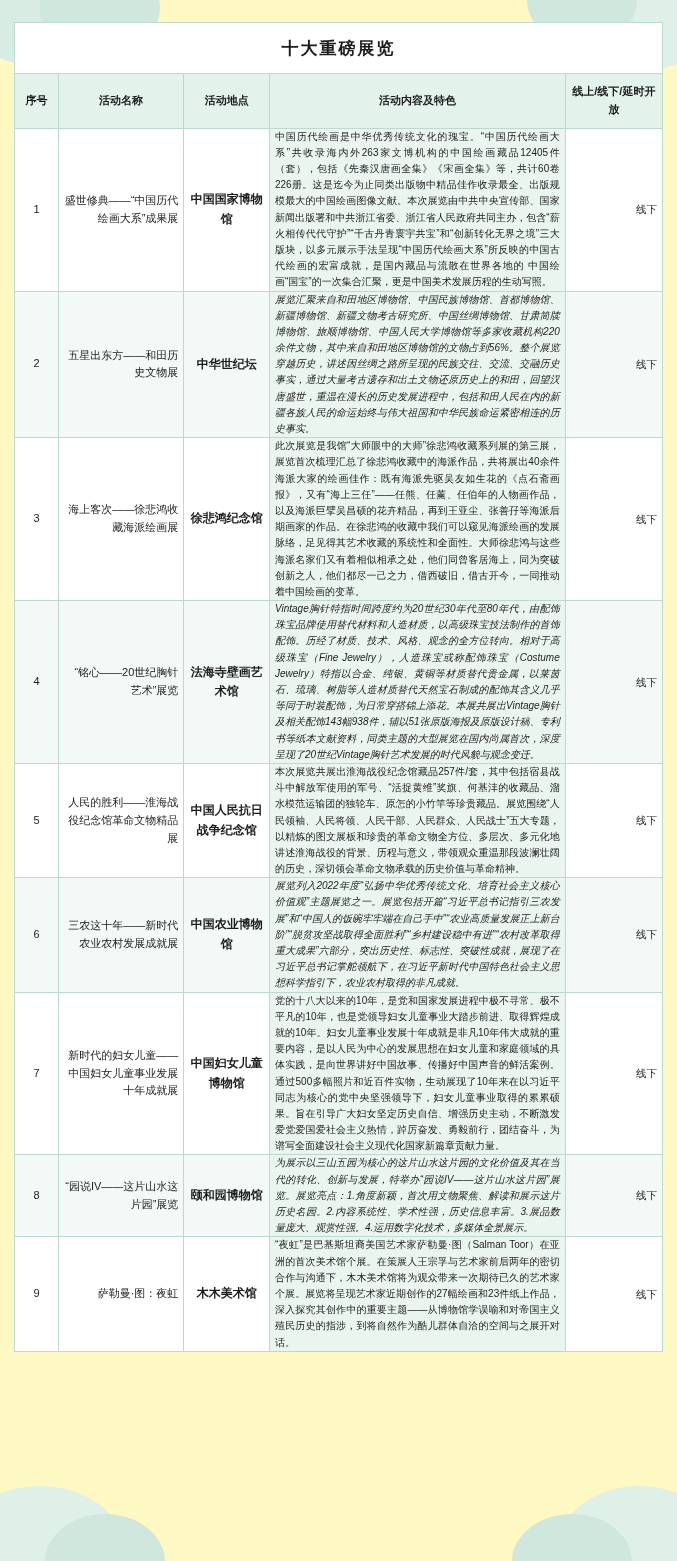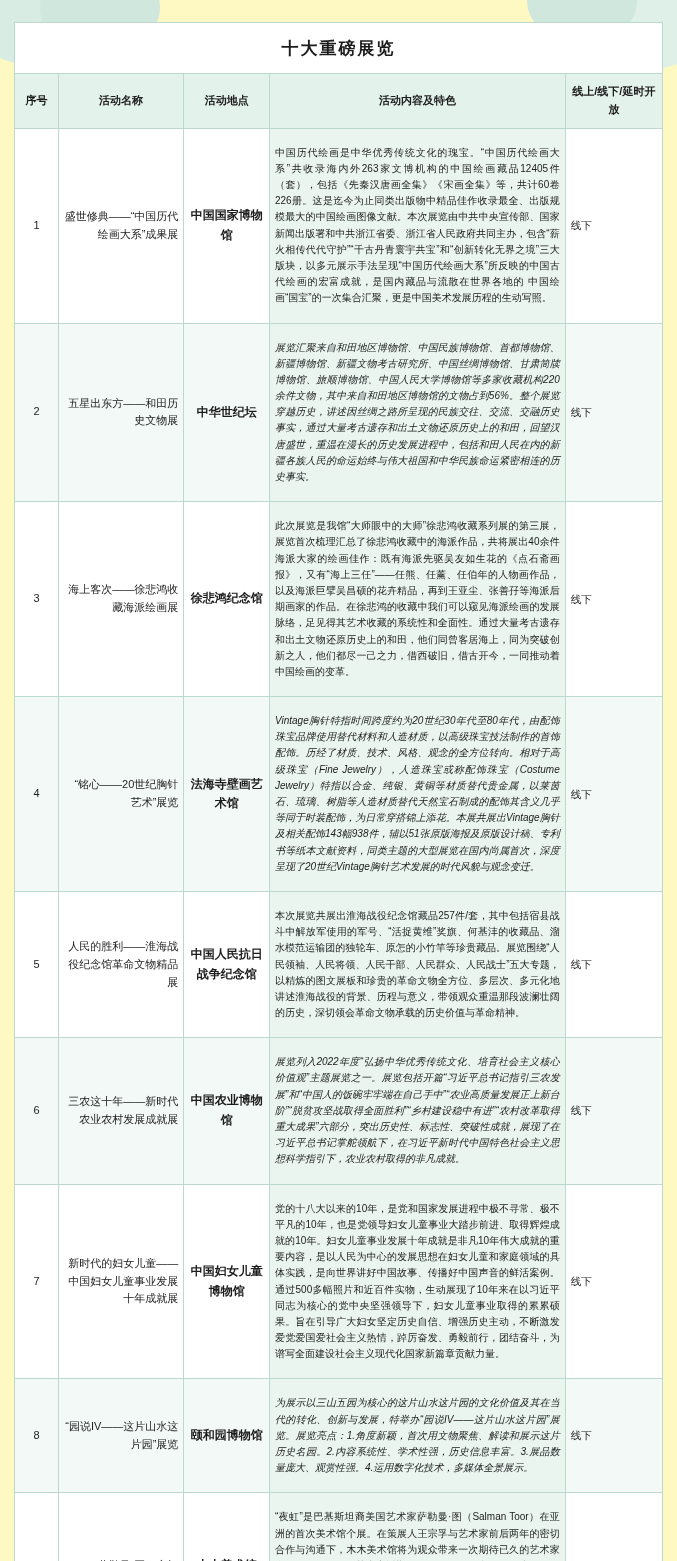--- a/index.html
+++ b/index.html
@@ -55,21 +55,21 @@
     width: 100%;
     border-collapse: collapse;
     table-layout: fixed;
     font-size: 10px;
     color: #1c1c1c;
   }
   table.exhibits th,
   table.exhibits td {
     border: 1px solid #bcd9cf;
     vertical-align: middle;
-    padding: 16px 5px;
+    padding: 0 5px;
     line-height: 1.62;
   }
   table.exhibits thead th {
     background: #e4f2ec;
     font-weight: bold;
     text-align: center;
     font-size: 11px;
     padding: 9px 4px;
   }
   col.c-no     { width: 42px; }
@@ -95,21 +95,21 @@
   }
   td.desc {
     text-align: justify;
     text-justify: inter-ideograph;
     font-size: 10px;
     line-height: 1.68;
     vertical-align: top;
     padding: 7px 7px;
   }
   td.open {
-    text-align: left;
+    text-align: right;
     font-size: 10.5px;
     margin-left: 30px;
   }
   tbody tr.alt td {
     background: #f2f9f6;
   }
   tbody tr td.desc {
     background: #eaf5f0;
   }
   tbody tr.alt td.desc {
@@ -161,21 +161,21 @@
           <td class="no">2</td>
           <td class="name">五星出东方——和田历史文物展</td>
           <td class="place">中华世纪坛</td>
           <td class="desc">展览汇聚来自和田地区博物馆、中国民族博物馆、首都博物馆、新疆博物馆、新疆文物考古研究所、中国丝绸博物馆、甘肃简牍博物馆、旅顺博物馆、中国人民大学博物馆等多家收藏机构220余件文物，其中来自和田地区博物馆的文物占到56%。整个展览穿越历史，讲述因丝绸之路所呈现的民族交往、交流、交融历史事实，通过大量考古遗存和出土文物还原历史上的和田，回望汉唐盛世，重温在漫长的历史发展进程中，包括和田人民在内的新疆各族人民的命运始终与伟大祖国和中华民族命运紧密相连的历史事实。</td>
           <td class="open">线下</td>
         </tr>
         <tr>
           <td class="no">3</td>
           <td class="name">海上客次——徐悲鸿收藏海派绘画展</td>
           <td class="place">徐悲鸿纪念馆</td>
-          <td class="desc">此次展览是我馆“大师眼中的大师”徐悲鸿收藏系列展的第三展，展览首次梳理汇总了徐悲鸿收藏中的海派作品，共将展出40余件海派大家的绘画佳作：既有海派先驱吴友如生花的《点石斋画报》，又有“海上三任”——任熊、任薰、任伯年的人物画作品，以及海派巨擘吴昌硕的花卉精品，再到王亚尘、张善孖等海派后期画家的作品。在徐悲鸿的收藏中我们可以窥见海派绘画的发展脉络，足见得其艺术收藏的系统性和全面性。通过大量考古遗存和出土文物还原历史上的和田，他们同曾客居海上，同为突破创新之人，他们都尽一己之力，借西破旧，借古开今，一同推动着中国绘画的变革。</td>
+          <td class="desc">此次展览是我馆“大师眼中的大师”徐悲鸿收藏系列展的第三展，展览首次梳理汇总了徐悲鸿收藏中的海派作品，共将展出40余件海派大家的绘画佳作：既有海派先驱吴友如生花的《点石斋画报》，又有“海上三任”——任熊、任薰、任伯年的人物画作品，以及海派巨擘吴昌硕的花卉精品，再到王亚尘、张善孖等海派后期画家的作品。在徐悲鸿的收藏中我们可以窥见海派绘画的发展脉络，足见得其艺术收藏的系统性和全面性。大师徐悲鸿与这些海派名家们又有着相似相承之处，他们同曾客居海上，同为突破创新之人，他们都尽一己之力，借西破旧，借古开今，一同推动着中国绘画的变革。</td>
           <td class="open">线下</td>
         </tr>
         <tr class="alt">
           <td class="no">4</td>
           <td class="name">“铭心——20世纪胸针艺术”展览</td>
           <td class="place">法海寺壁画艺术馆</td>
           <td class="desc">Vintage胸针特指时间跨度约为20世纪30年代至80年代，由配饰珠宝品牌使用替代材料和人造材质，以高级珠宝技法制作的首饰配饰。历经了材质、技术、风格、观念的全方位转向。相对于高级珠宝（Fine Jewelry），人造珠宝或称配饰珠宝（Costume Jewelry）特指以合金、纯银、黄铜等材质替代贵金属，以莱茵石、琉璃、树脂等人造材质替代天然宝石制成的配饰其含义几乎等同于时装配饰，为日常穿搭锦上添花。本展共展出Vintage胸针及相关配饰143幅938件，辅以51张原版海报及原版设计稿、专利书等纸本文献资料，同类主题的大型展览在国内尚属首次，深度呈现了20世纪Vintage胸针艺术发展的时代风貌与观念变迁。</td>
           <td class="open">线下</td>
         </tr>
         <tr>

